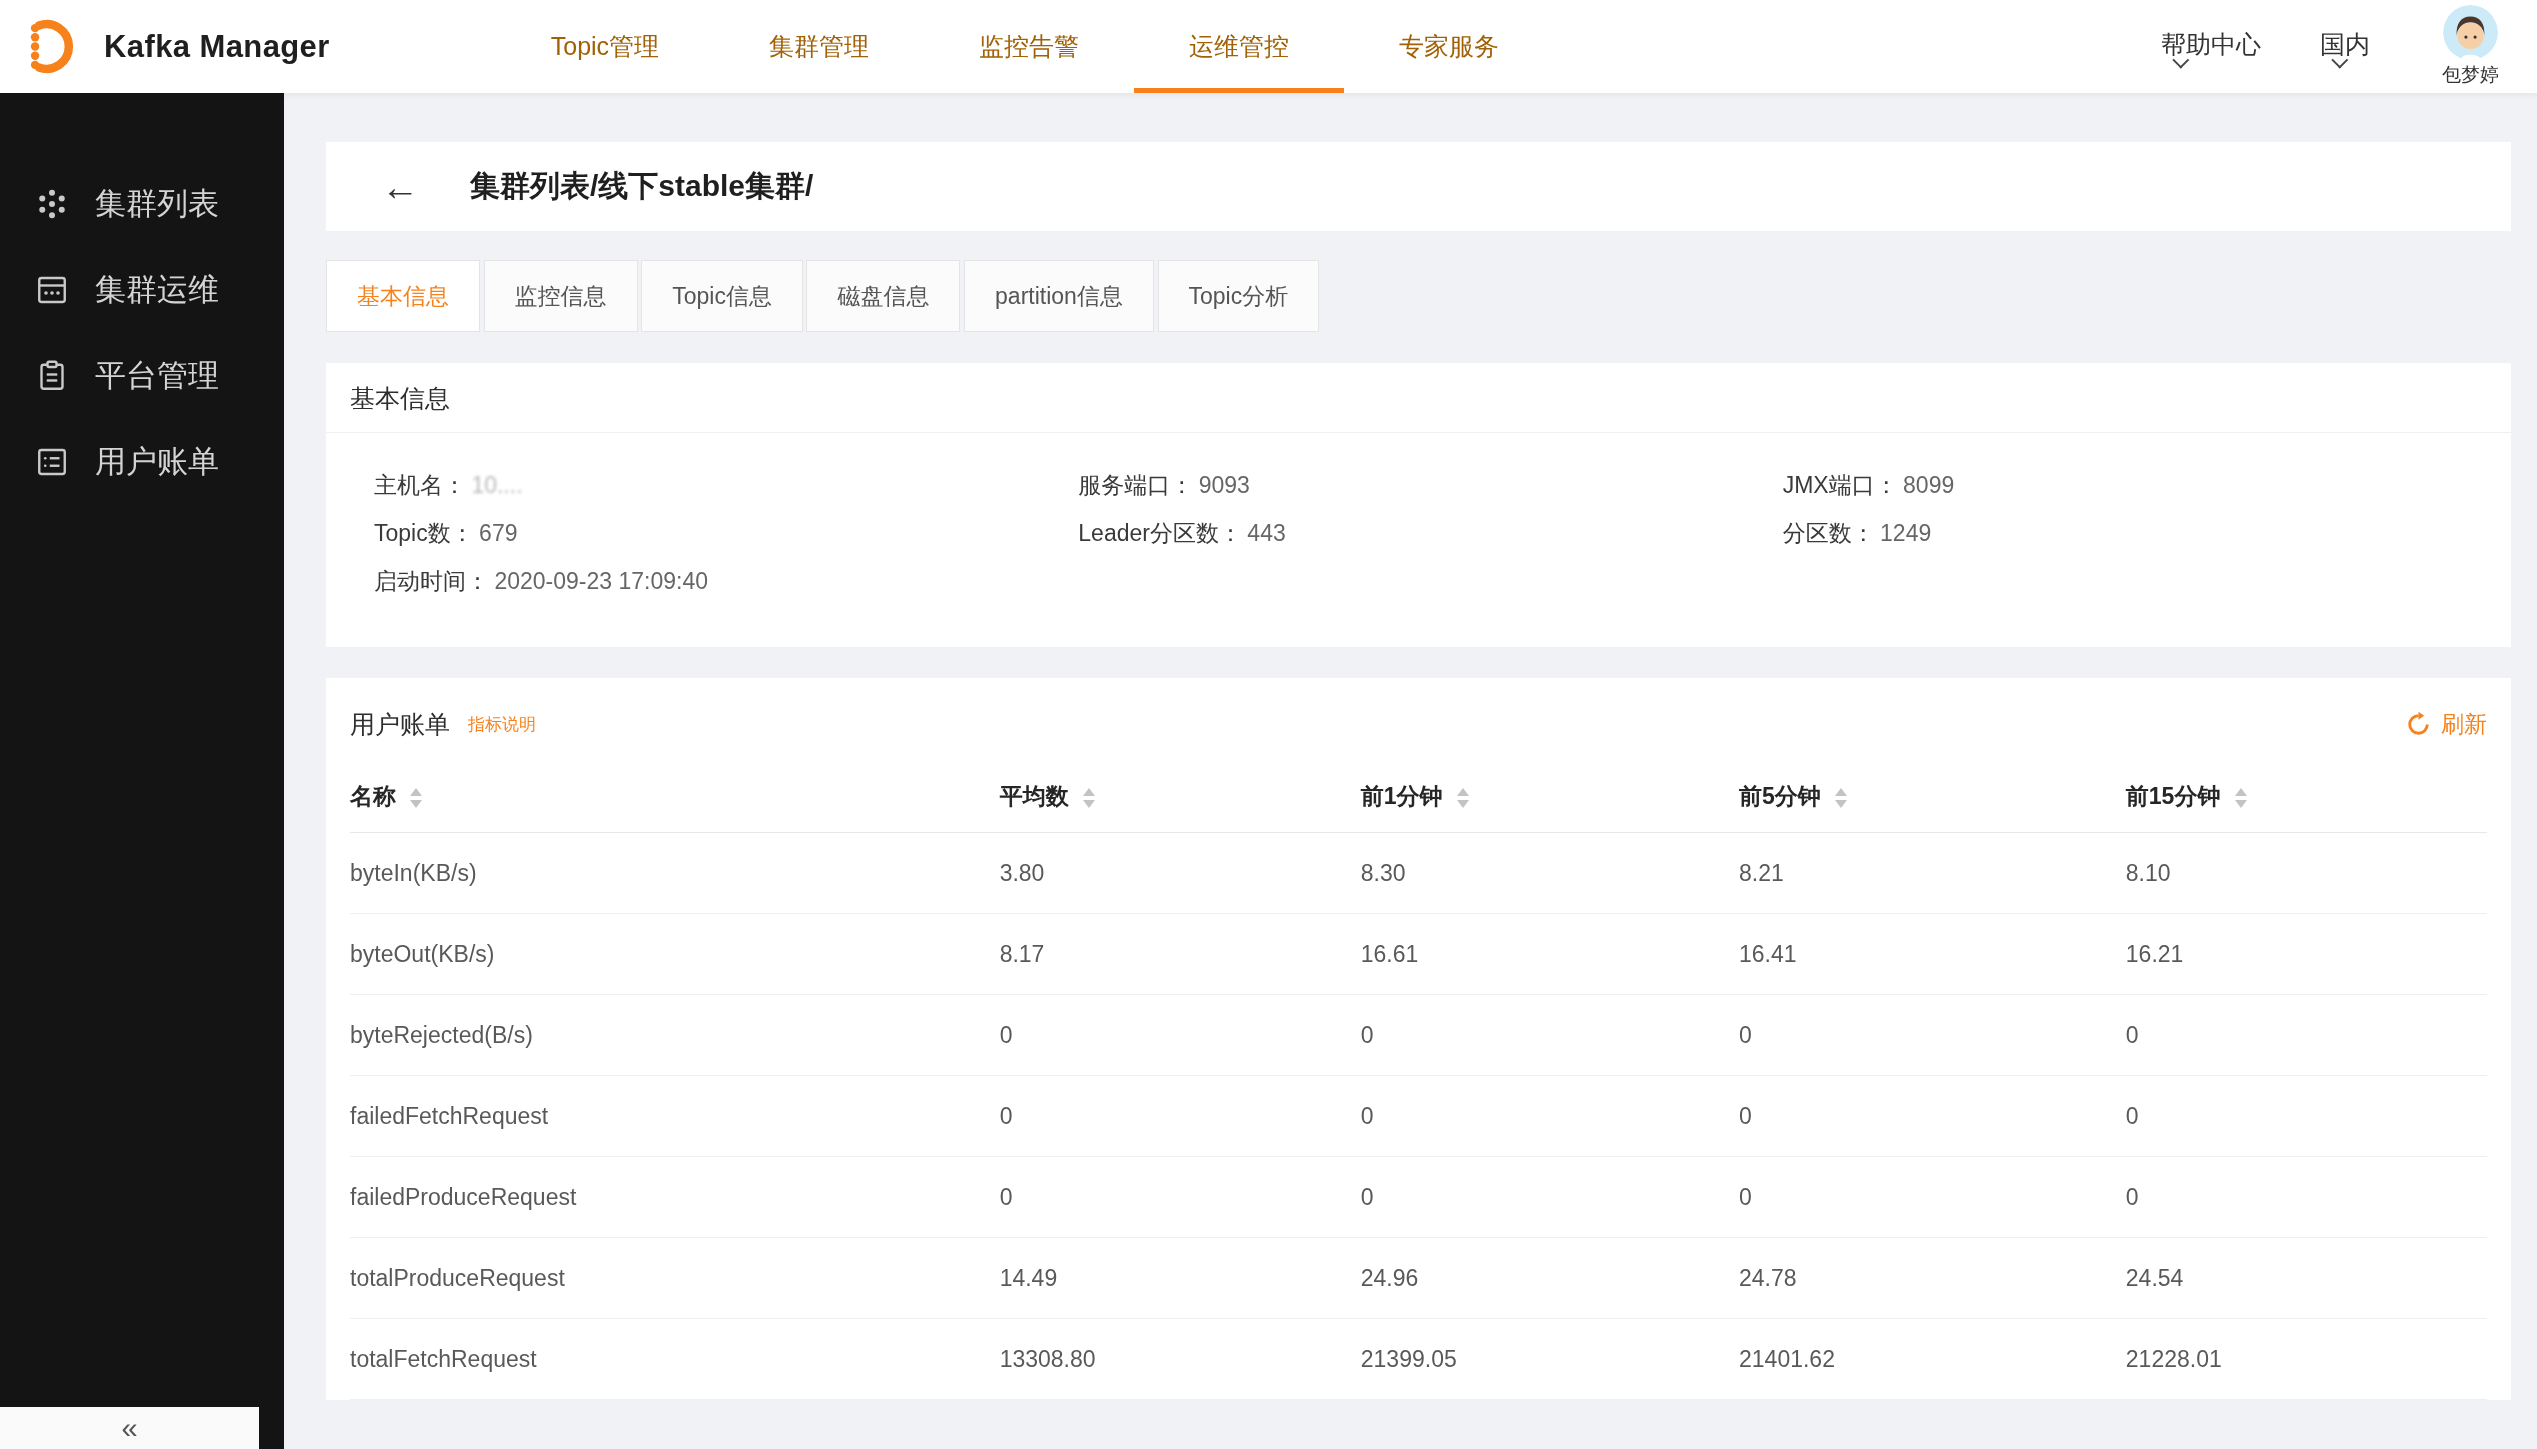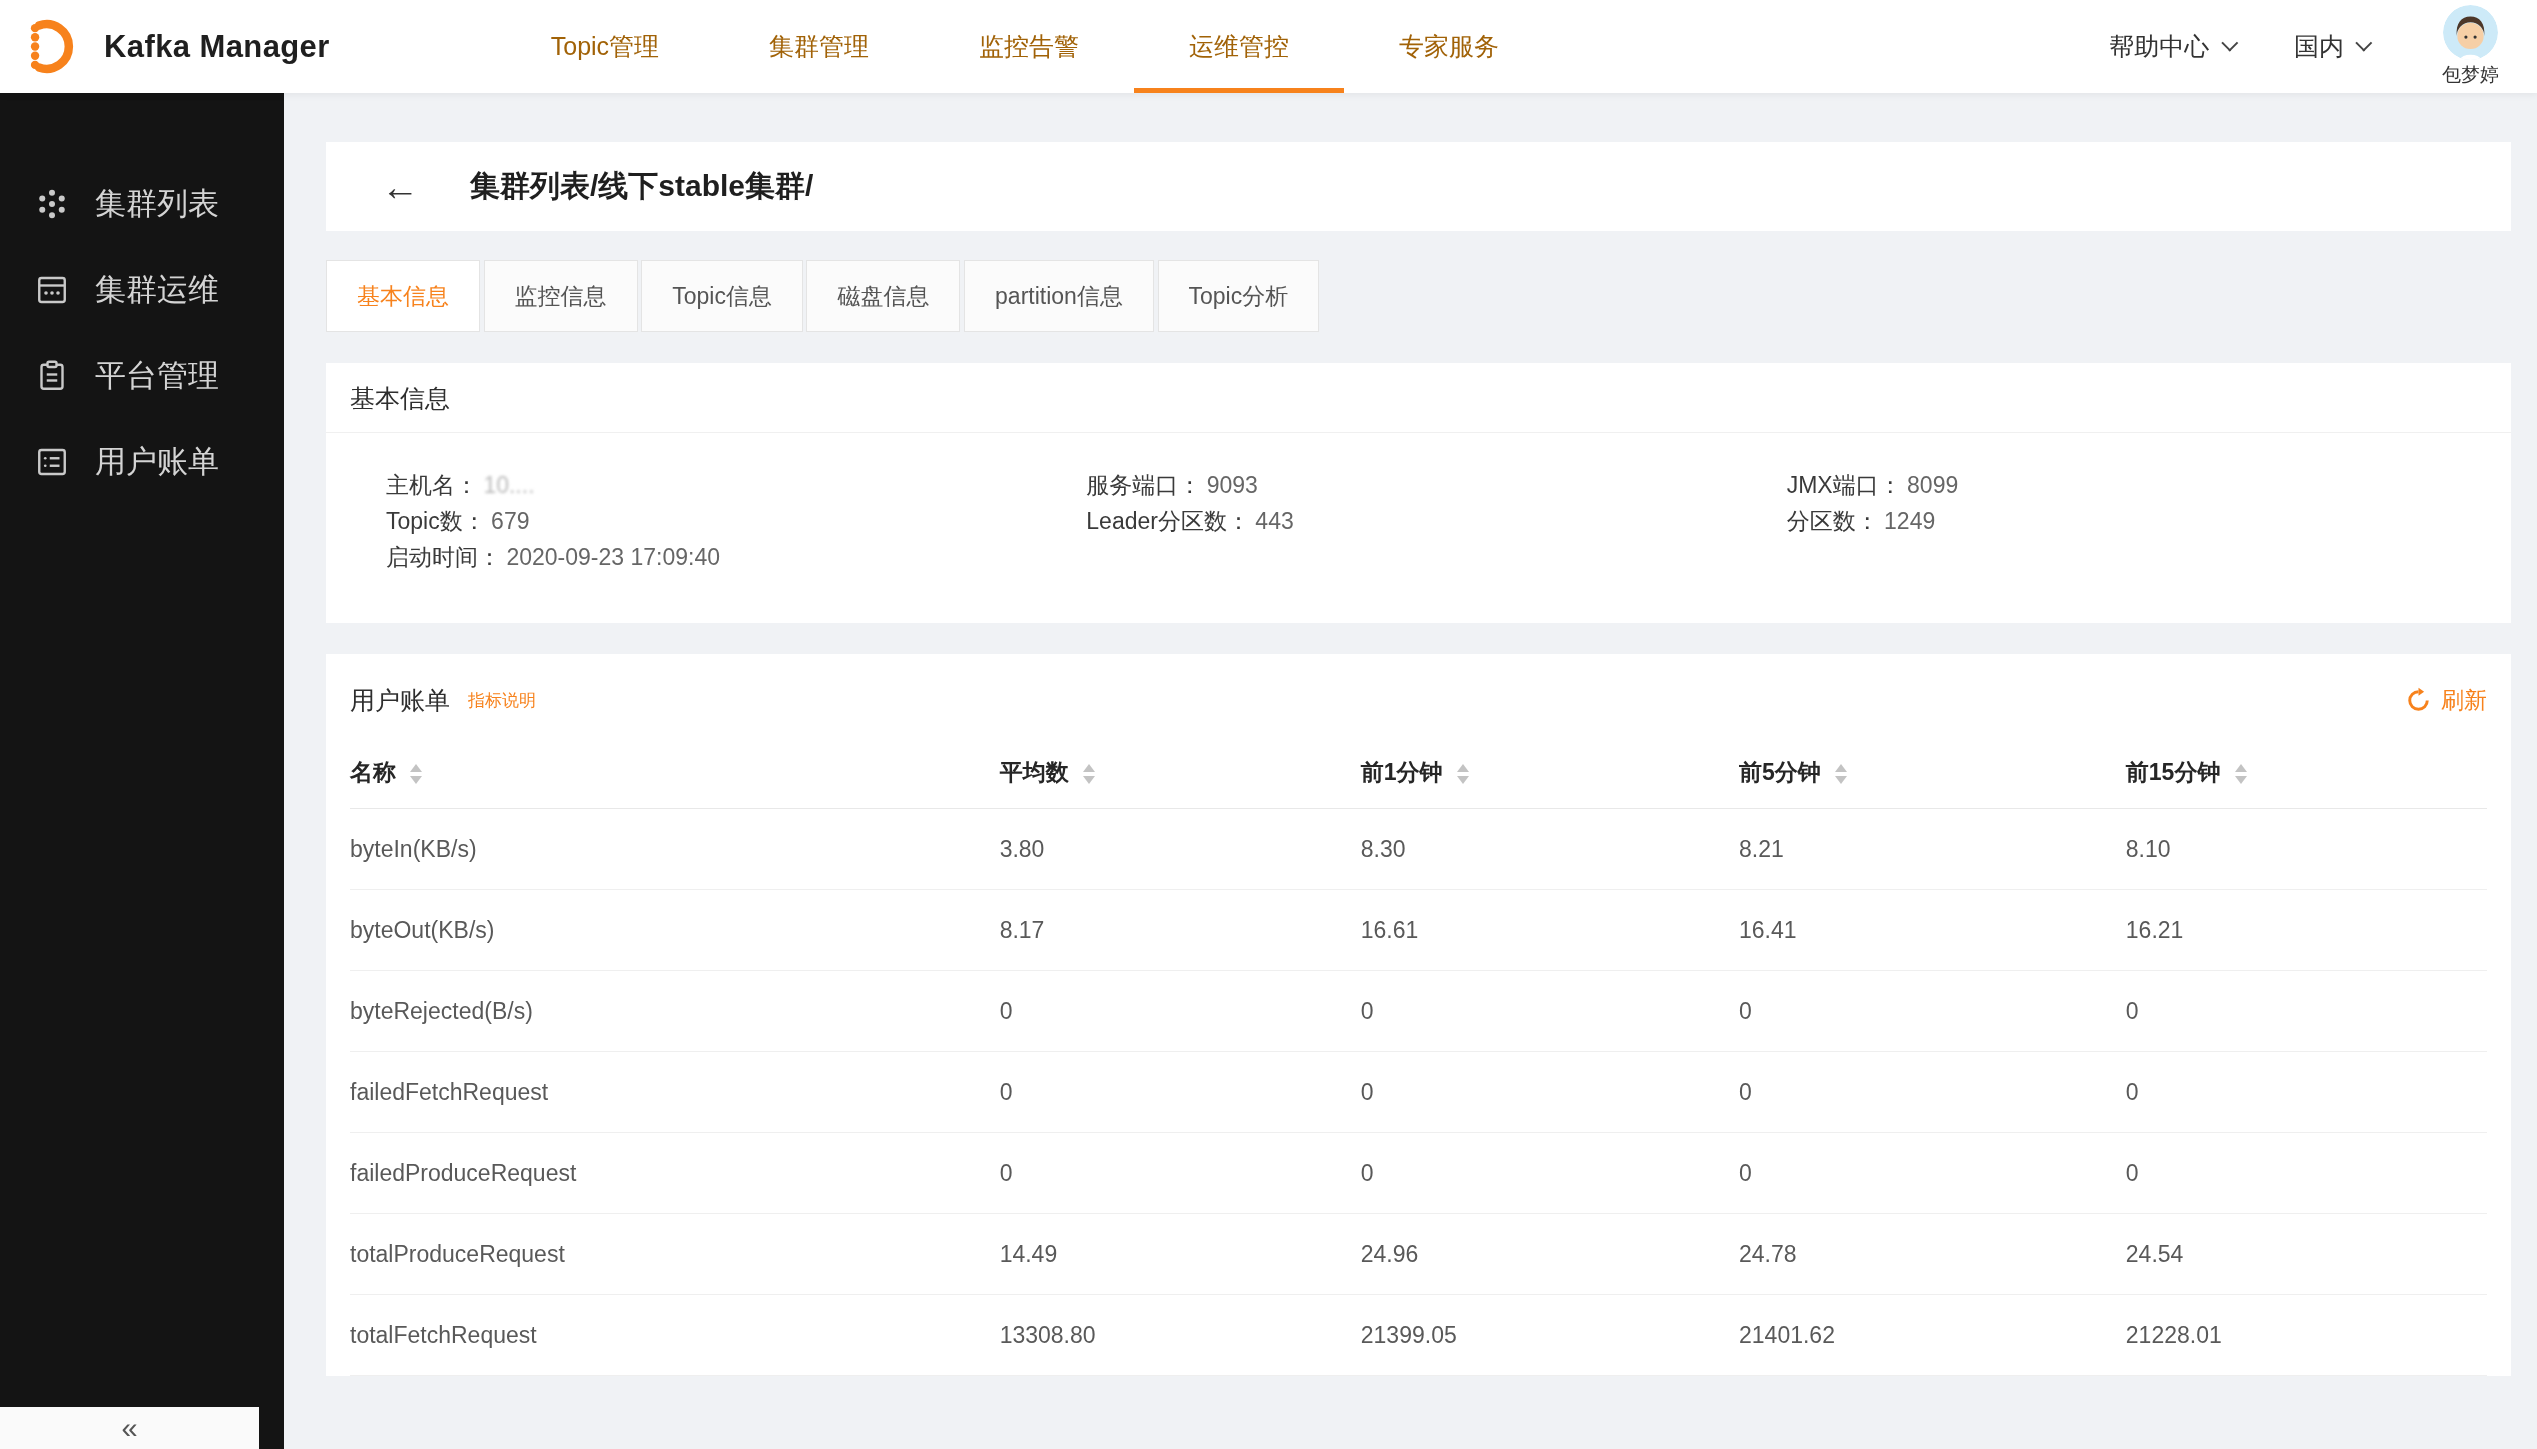--- a/index.html
+++ b/index.html
@@ -22,21 +22,21 @@
   .app-title { margin-left:23px; font-size:31px; font-weight:bold; color:#1f1f1f; letter-spacing:0.4px; }
   .top-nav { display:flex; margin-left:166px; height:93px; }
   .nav-item {
     position:relative; height:93px; line-height:93px;
     padding:0 55px; font-size:25px; color:#a16207; cursor:pointer; white-space:nowrap;
   }
   .nav-item.active::after {
     content:""; position:absolute; left:0; right:0; bottom:0; height:5.4px; background:#F7821C;
   }
   .header-right { margin-left:auto; display:flex; align-items:center; padding-right:39px; }
-  .help-menu, .region-menu { display:flex; align-items:center; font-size:25px; color:#333; cursor:pointer; }
+  .help-menu, .region-menu { display:flex; align-items:flex-start; font-size:25px; color:#333; cursor:pointer;flex-direction:column; }
   .help-menu { margin-right:59px; }
   .region-menu { margin-right:72px; }
   .caret {
     display:inline-block; width:11.6px; height:11.6px;
     border-right:2.2px solid #444; border-bottom:2.2px solid #444;
     transform:rotate(45deg); margin-left:14.3px; margin-top:-7.2px;
   }
   .user-block { display:flex; flex-direction:column; align-items:center; cursor:pointer; }
   .avatar { width:55px; height:55px; border-radius:50%; overflow:hidden; }
   .username { font-size:19px; color:#333; margin-top:2.7px; }
@@ -74,21 +74,21 @@
   }
   .tab.active { background:#fff; color:#F7821C; }
 
   .card { background:#fff; margin-top:31px; }
   .card-header {
     height:70px; line-height:70px; padding-left:24px;
     font-size:25px; color:#2e2e2e; border-bottom:0.9px solid #f0f0f0;
   }
   .fields {
     display:grid; grid-template-columns:1fr 1fr 1fr;
-    padding:36px 24px 50px 60px; row-gap:4px; font-size:23px;
+    padding:36px 24px 50px 48px; row-gap:16px; font-size:23px;
   }
   .field { line-height:32px; }
   .f-label { color:#3a3a3a; }
   .f-value { color:#666; margin-left:5.4px; }
   .f-value.redacted { color:#b9b9b9; filter:blur(1.8px); }
 
   .traffic-header { display:flex; align-items:center; padding:30px 24px 19.7px 24px; }
   .t-title { font-size:25px; color:#2e2e2e; margin-right:18px; }
   .metrics-link { font-size:17px; color:#F7821C; cursor:pointer; text-decoration:none; }
   .refresh-btn {

